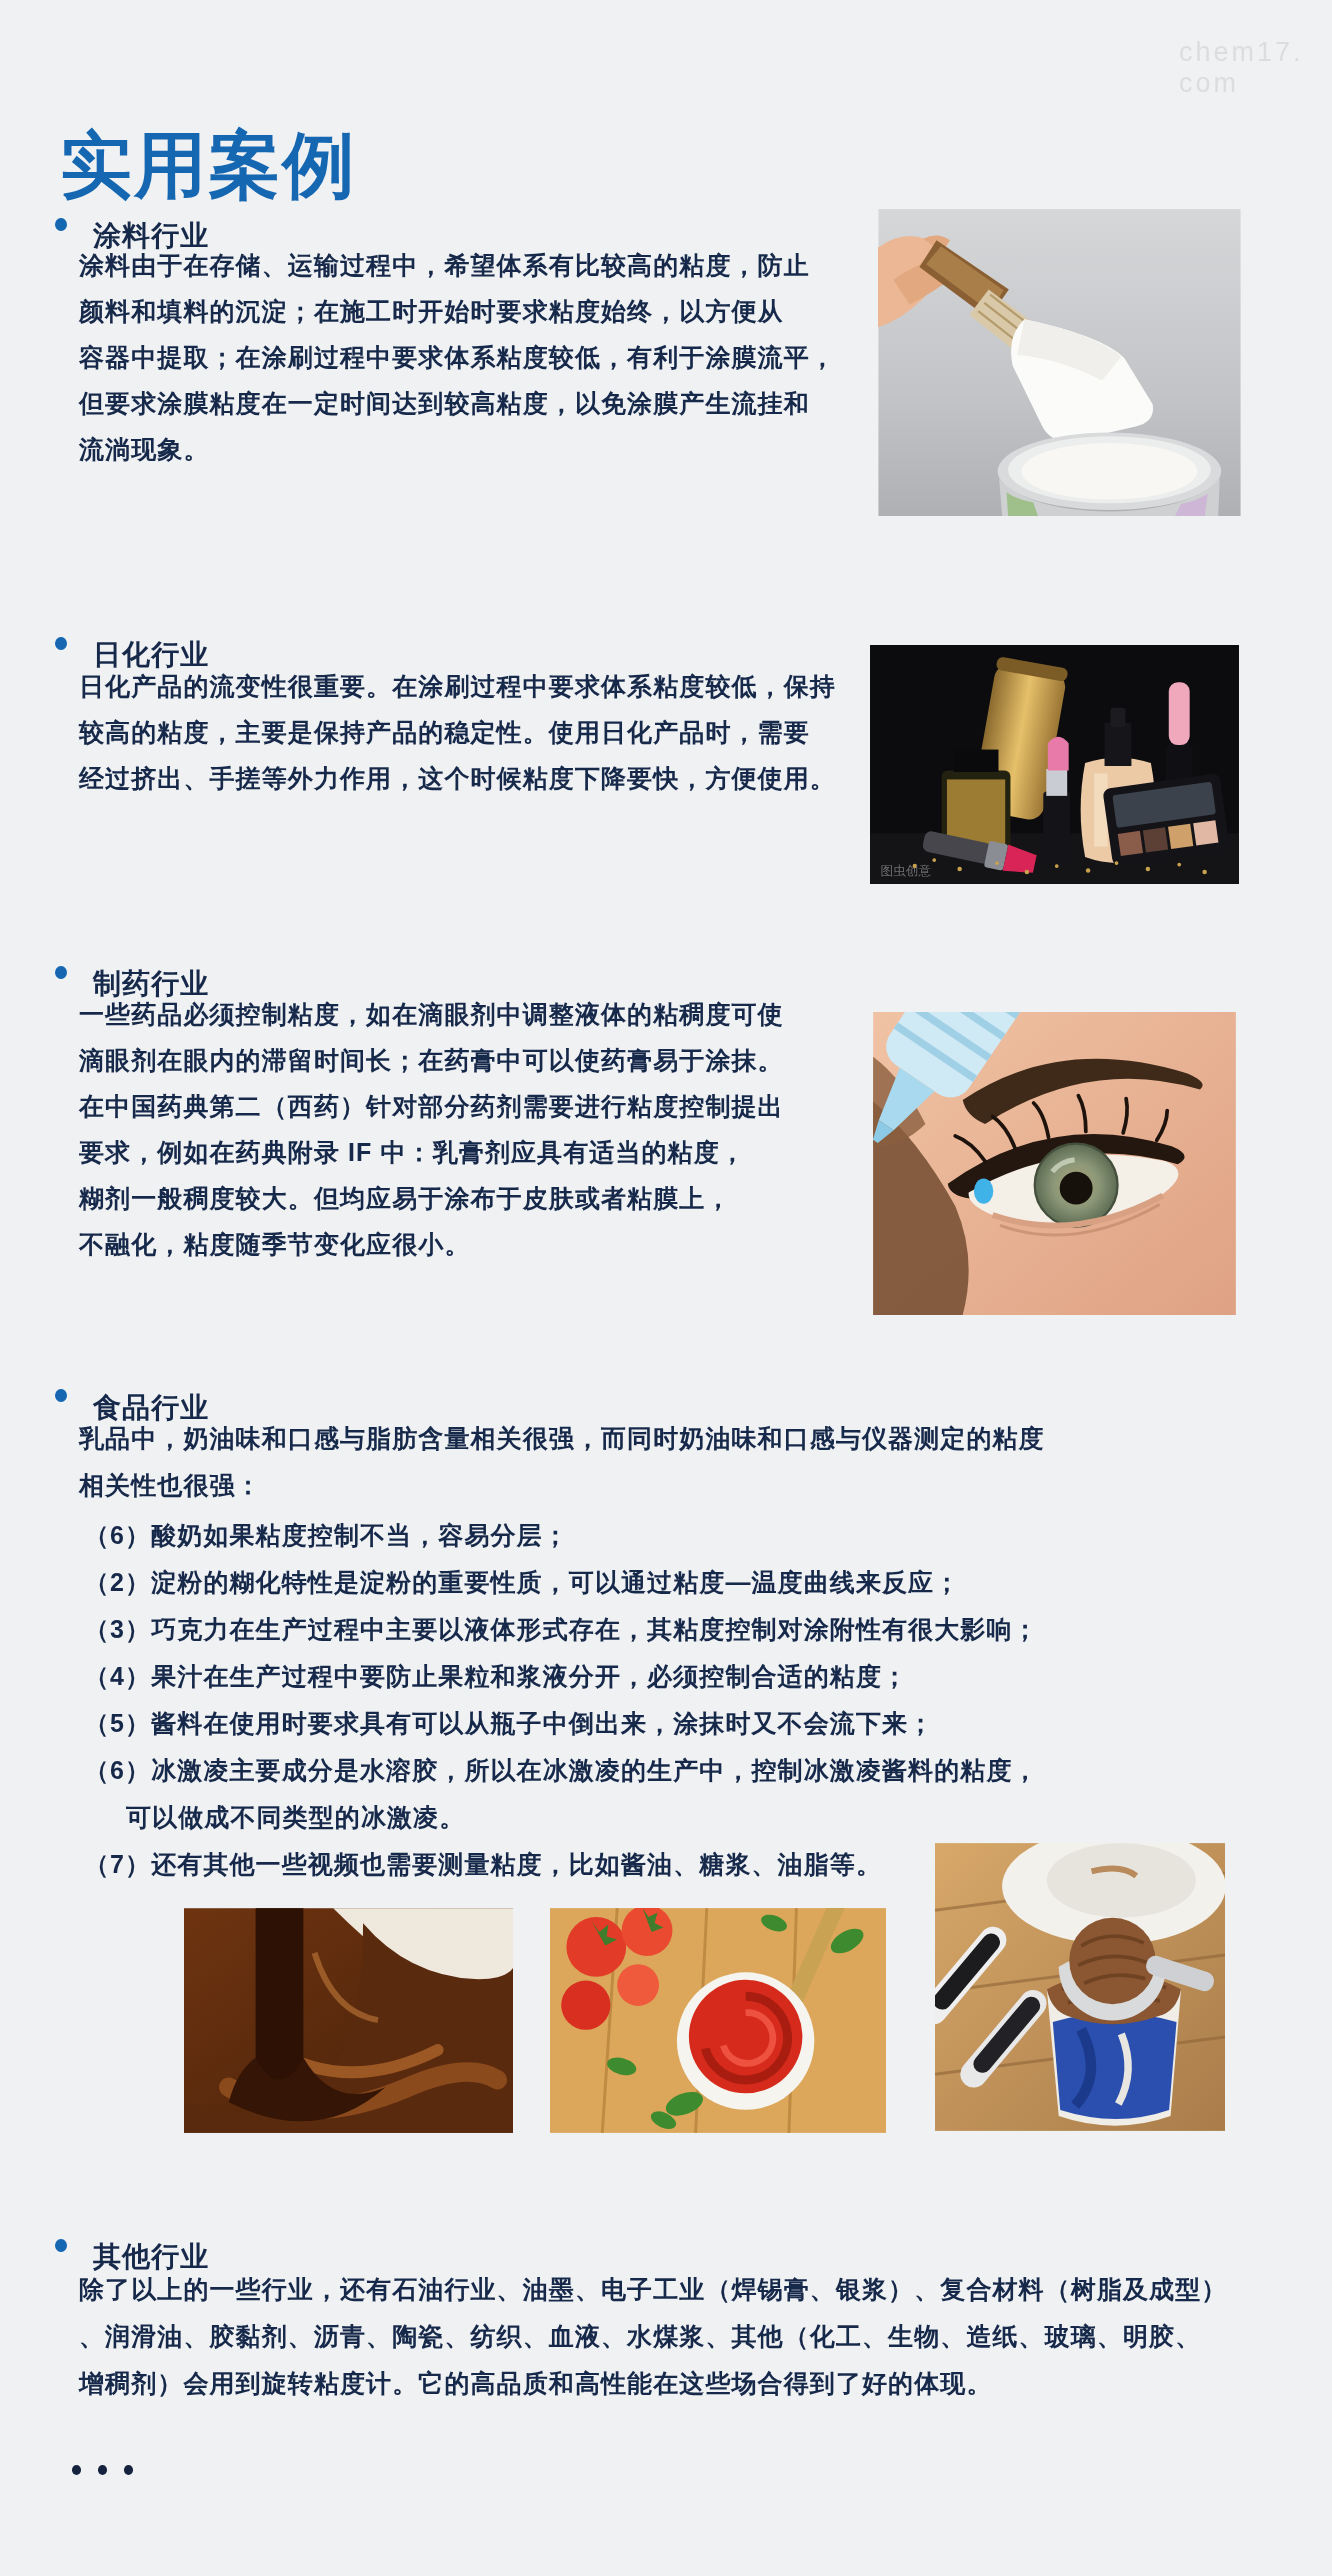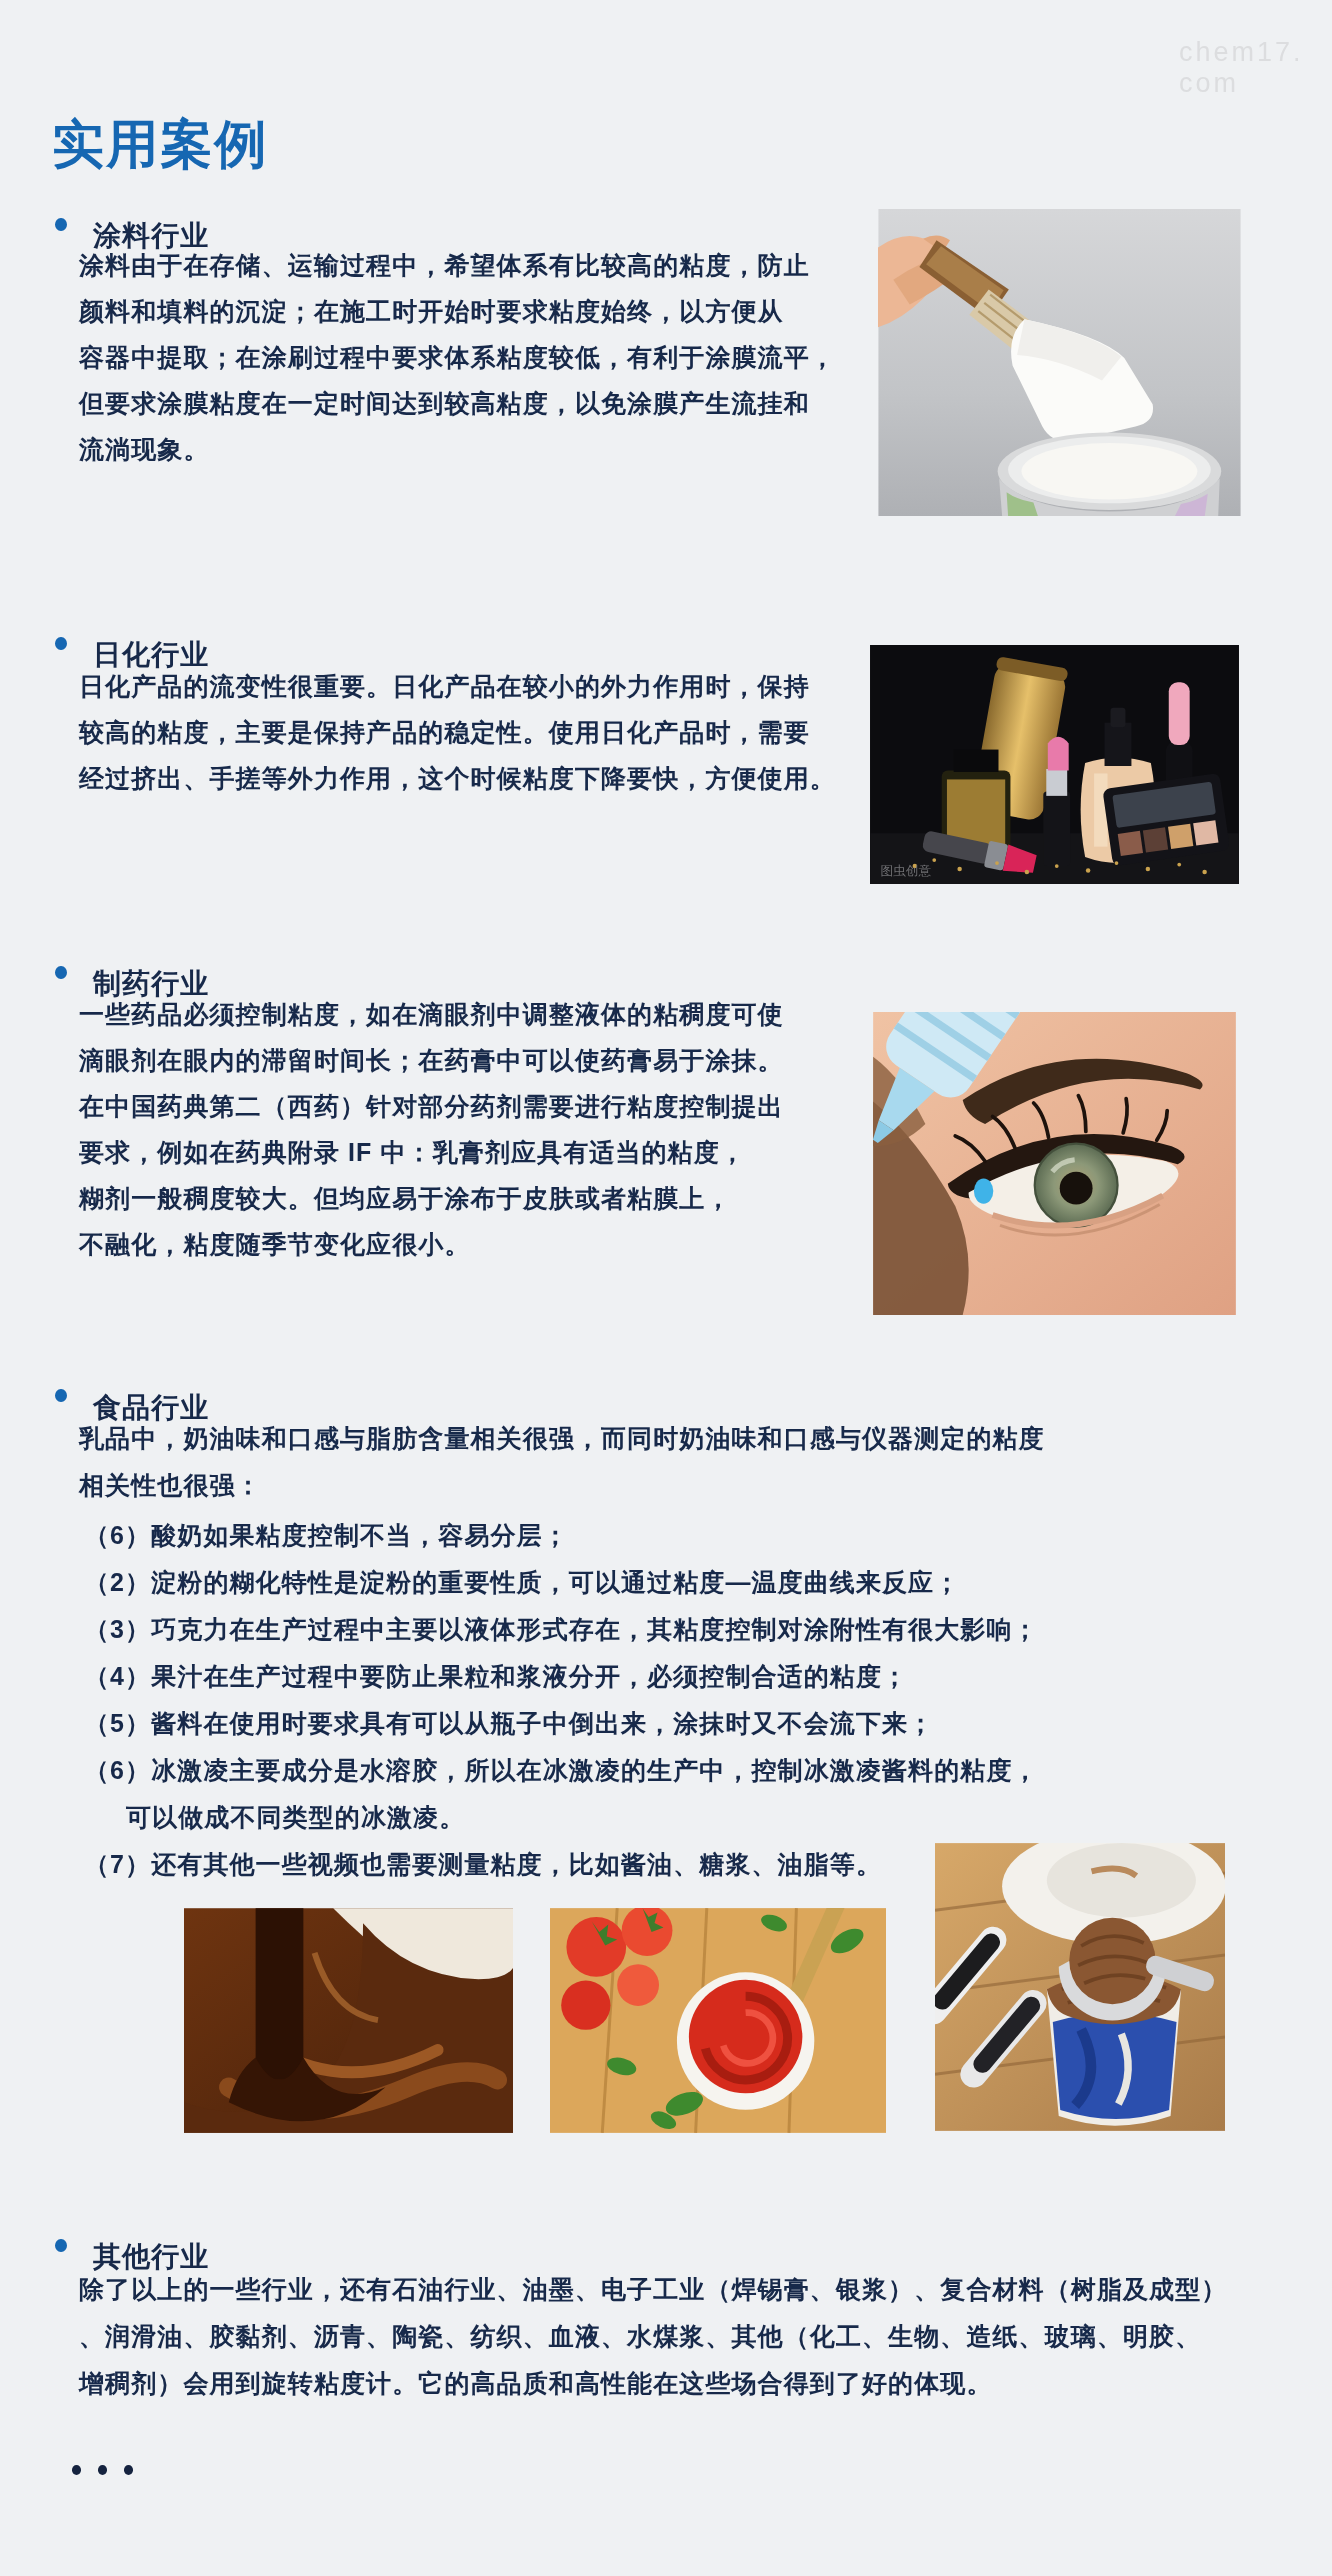--- a/index.html
+++ b/index.html
@@ -10,21 +10,21 @@
     font-family:"Liberation Sans","DejaVu Sans",sans-serif;
     overflow:hidden;
   }
   .watermark{
     position:absolute;left:1179px;top:37px;
     font-size:27px;color:#dcdddf;letter-spacing:3px;font-weight:400;
     user-select:none;
   }
   .page-title{
     position:absolute;left:52px;top:110px;
-    font-size:52px;font-weight:800;color:#1667b2;letter-spacing:2.2px;margin:0;
+    font-size:72px;font-weight:800;color:#1667b2;letter-spacing:2.2px;margin:8px;
   }
   .bullet{
     position:absolute;left:55px;width:12px;height:13.4px;border-radius:50%;
     background:#1667b2;
   }
   .sec-heading{
     position:absolute;left:79px;
     font-size:28px;font-weight:700;color:#17294a;letter-spacing:1.1px;margin:14px;
   }
   .body-block{
@@ -85,21 +85,21 @@
     <ellipse cx="310" cy="350" rx="136" ry="45" fill="#eceded"></ellipse>
     <ellipse cx="310" cy="352" rx="118" ry="38" fill="#f8f7f3"></ellipse>
     <path d="M162,362 L166,412 L456,412 L458,362 Q420,404 310,406 Q200,404 162,362 Z" fill="#cfd0d2"></path>
     <path d="M172,380 L174,412 L214,412 L208,394 Q186,390 172,380 Z" fill="#9fc08a"></path>
     <path d="M442,382 L438,412 L398,412 L406,396 Q426,392 442,382 Z" fill="#cdb6d6"></path>
   </svg>
 
   <span class="bullet" style="top:637px"></span>
   <h2 class="sec-heading" style="top:622px">日化行业</h2>
   <div class="body-block" style="top:663px">
-    <span class="line">日化产品的流变性很重要。日化产品在较小的外力作用时，保持</span>
+    <span class="line">日化产品的流变性很重要。在涂刷过程中要求体系粘度较低，保持</span>
     <span class="line">较高的粘度，主要是保持产品的稳定性。使用日化产品时，需要</span>
     <span class="line">经过挤出、手搓等外力作用，这个时候粘度下降要快，方便使用。</span>
   </div>
 
   <svg class="photo" style="left:870px;top:645px" width="369" height="239" viewBox="0 0 494 320">
     <defs>
       <linearGradient id="ggold" x1="0" y1="0" x2="1" y2="0">
         <stop offset="0" stop-color="#8a6a2e"></stop>
           <stop offset="0.5" stop-color="#e6c06a"></stop>
           <stop offset="1" stop-color="#9a7534"></stop>

